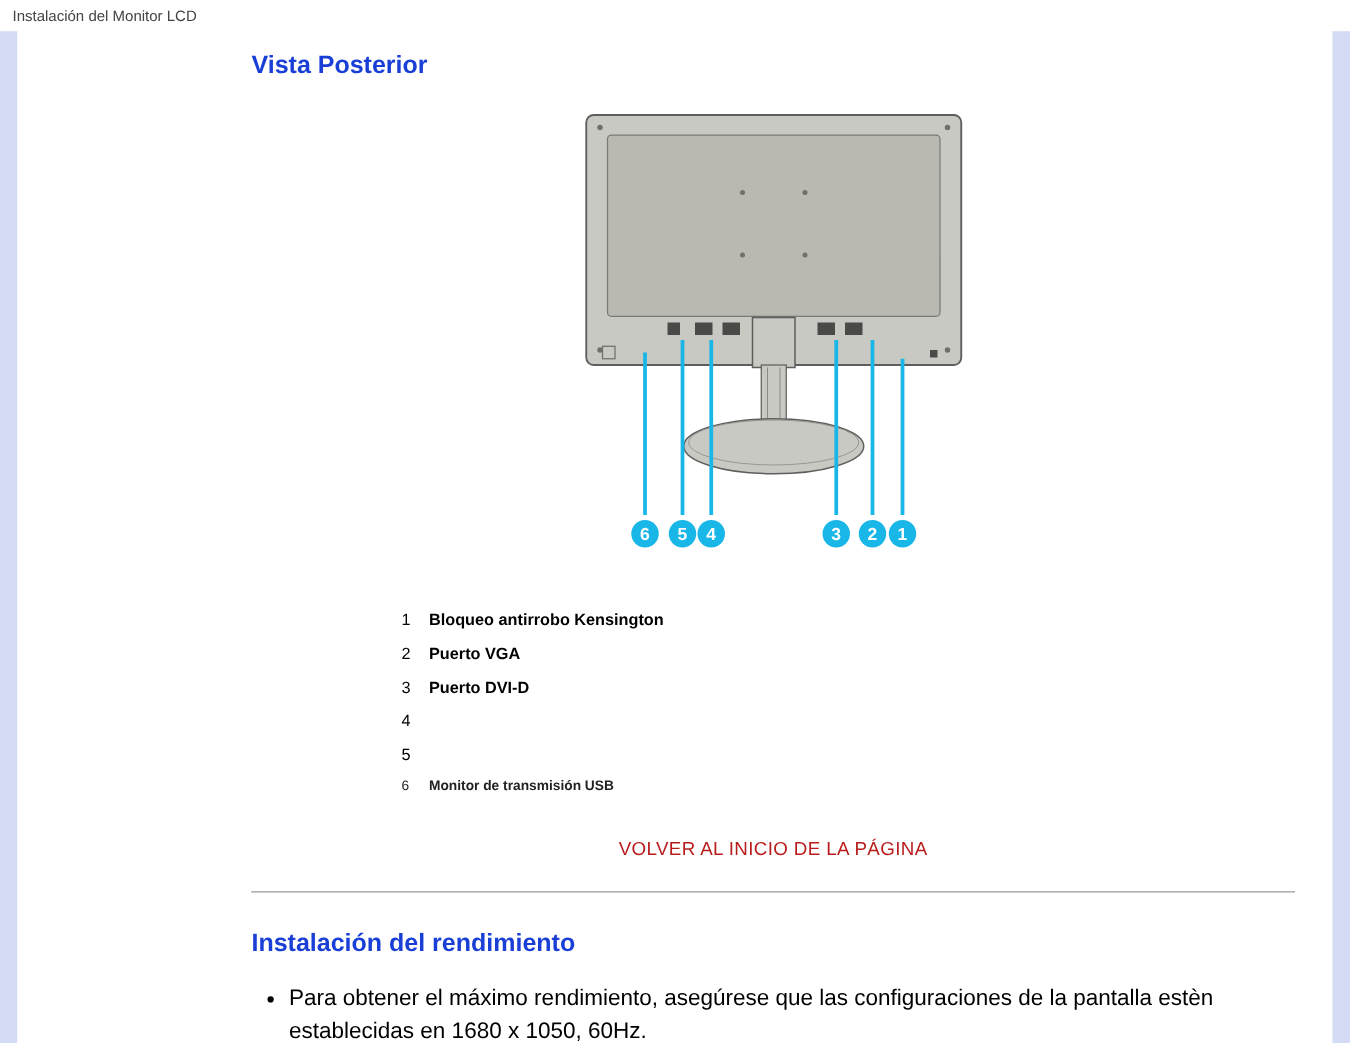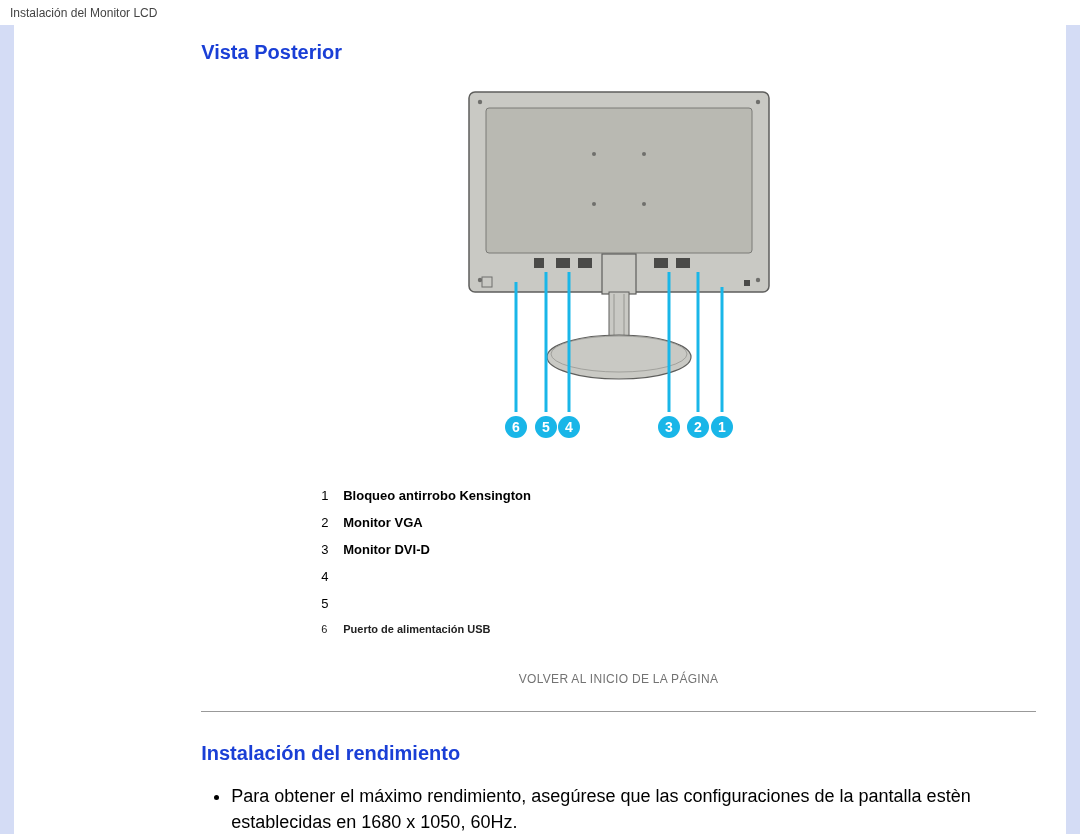--- a/index.html
+++ b/index.html
@@ -61,22 +61,22 @@
   .port-num {
     width: 22px;
     flex: 0 0 22px;
   }
   .port-desc { flex: 1 1 auto; font-weight: bold; }
   .back-to-top {
     text-align: center;
     margin: 10px 0 25px;
   }
   .back-to-top a {
-    color: #737373;
-    font-size: 12px;
+    color: #b91c1c;
+    font-size: 15px;
     text-decoration: none;
     letter-spacing: .3px;
   }
   hr.divider {
     border: none;
     border-top: 1px solid #999;
     margin: 0 0 30px;
   }
   ul.tips {
     margin: 10px 0 0 30px;
@@ -180,35 +180,35 @@
       </svg>
     </div>
 
     <div class="port-list">
       <div class="port-row">
         <span class="port-num">1</span>
         <span class="port-desc">Bloqueo antirrobo Kensington</span>
       </div>
       <div class="port-row">
         <span class="port-num">2</span>
-        <span class="port-desc">Monitor VGA</span>
+        <span class="port-desc">Puerto VGA</span>
       </div>
       <div class="port-row">
         <span class="port-num">3</span>
-        <span class="port-desc">Monitor DVI-D</span>
+        <span class="port-desc">Puerto DVI-D</span>
       </div>
       <div class="port-row">
         <span class="port-num">4</span>
       </div>
       <div class="port-row">
         <span class="port-num">5</span>
       </div>
       <div class="port-row small">
         <span class="port-num">6</span>
-        <span class="port-desc">Puerto de alimentación USB</span>
+        <span class="port-desc">Monitor de transmisión USB</span>
       </div>
     </div>
 
     <div class="back-to-top">
       <a href="#">VOLVER AL INICIO DE LA PÁGINA</a>
     </div>
 
     <hr class="divider">
 
     <h2 class="section">Instalación del rendimiento</h2>

